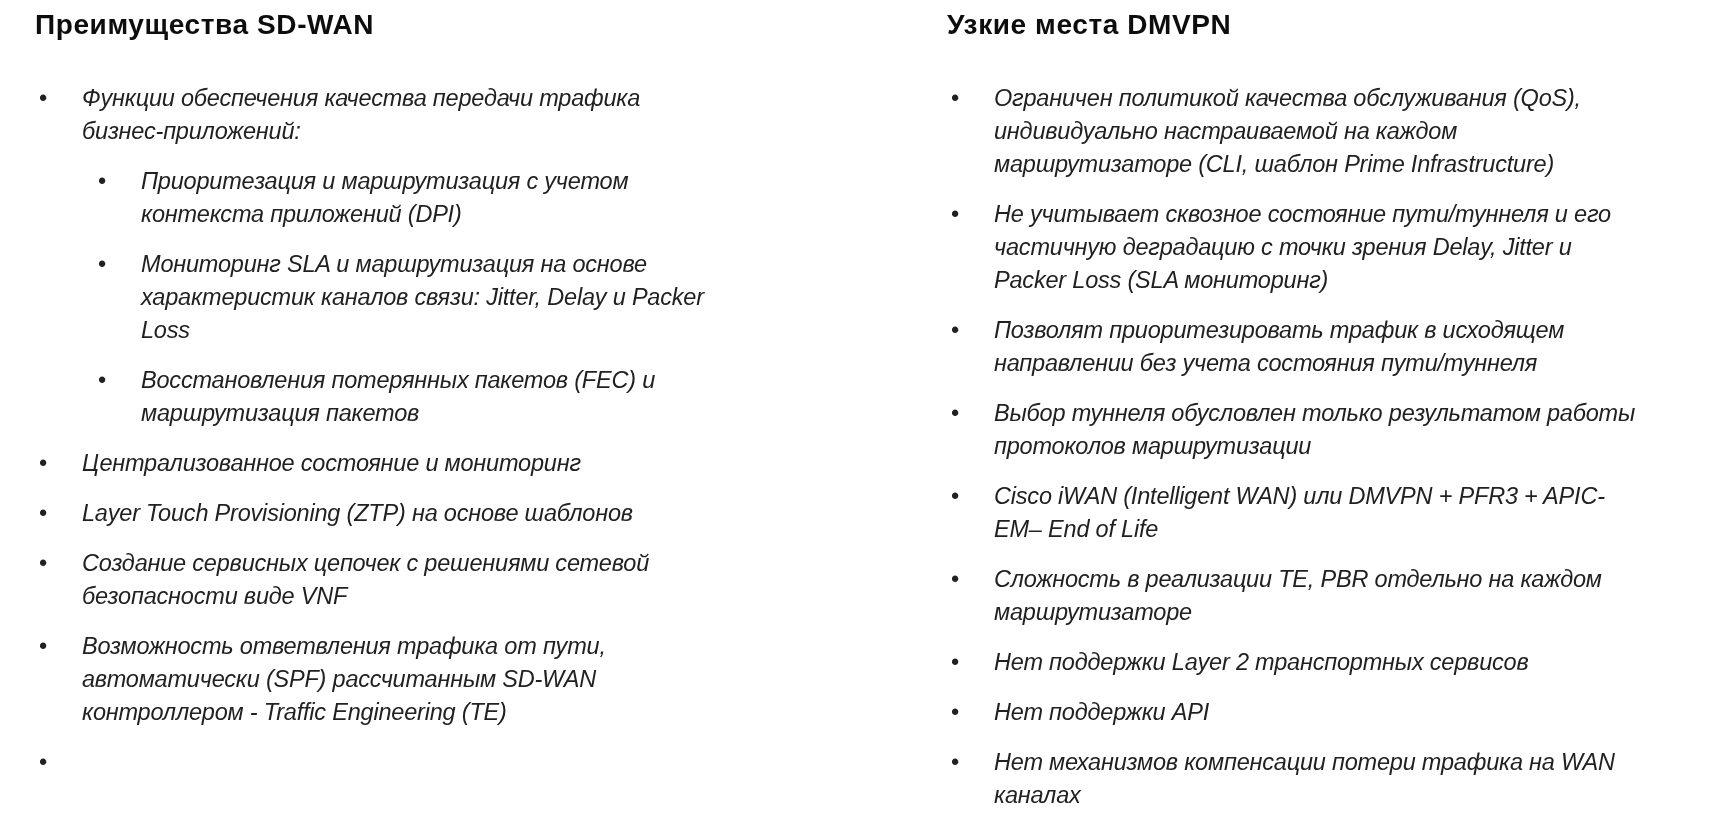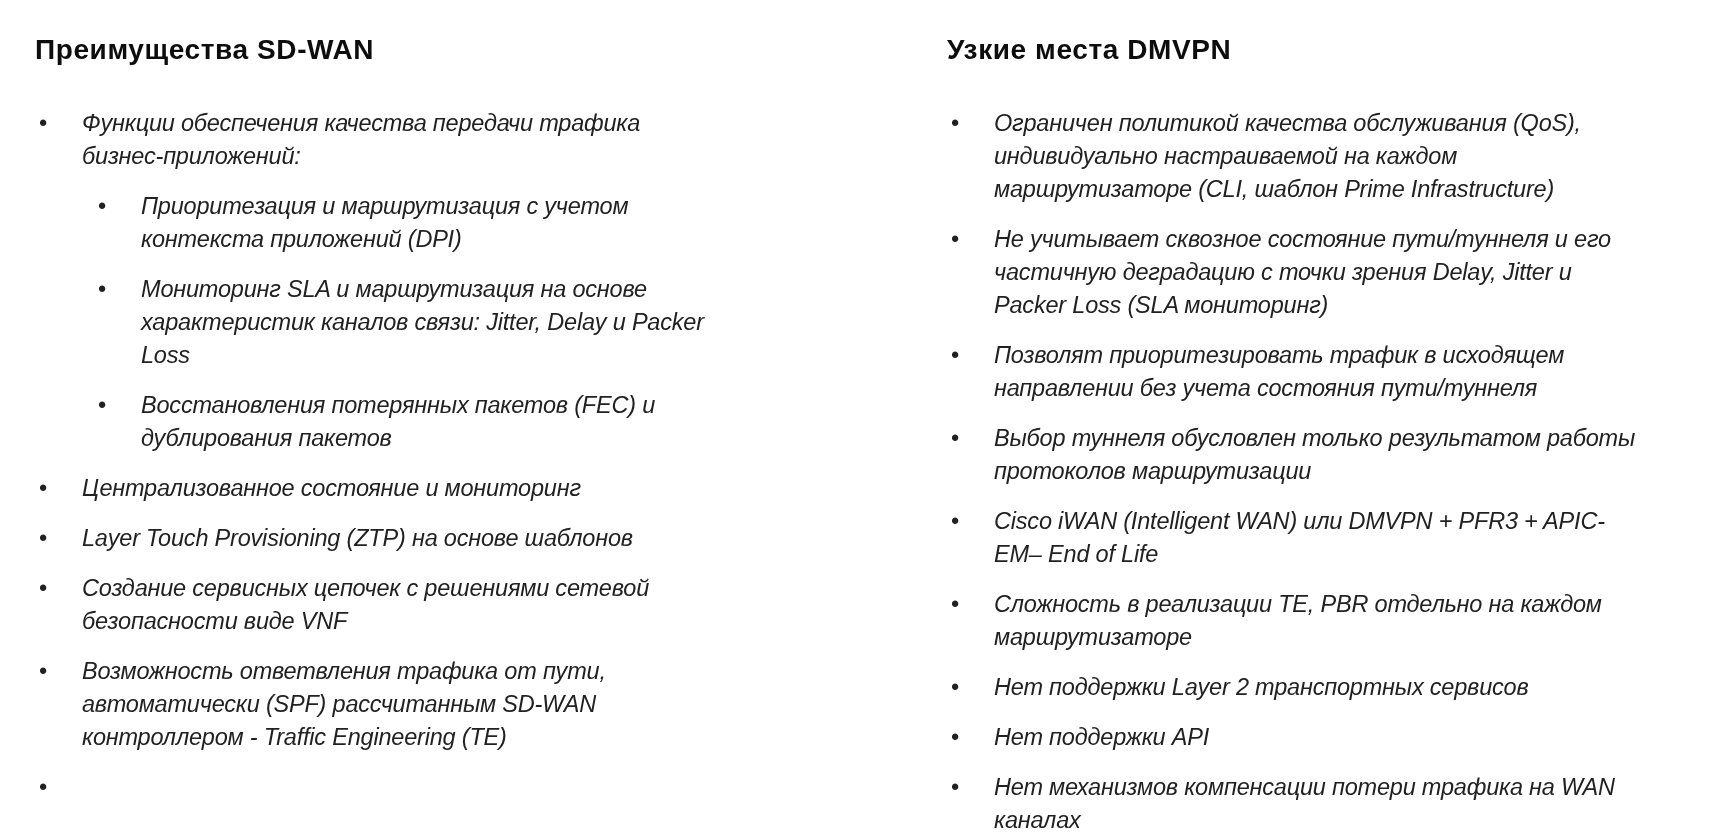--- a/index.html
+++ b/index.html
@@ -18,21 +18,21 @@
     position:relative;
     width:1731px;
     height:835px;
     background:var(--bg);
     overflow:hidden;
     font-family:"Liberation Sans", sans-serif;
     color:var(--text);
   }
   .column{
     position:absolute;
-    top:33px;
+    top:8px;
   }
   .col-left{ left:35px;  width:800px; }
   .col-right{ left:947px; width:784px; }
   .column h2{
     margin:0 0 41px 0;
     font-size:28px;
     line-height:33px;
     font-weight:700;
     letter-spacing:0.6px;
     color:var(--heading);
@@ -77,21 +77,21 @@
       </div>
       <div class="item l2">
         <span class="bullet">•</span>
         <span class="text">Мониторинг SLA и маршрутизация на основе
 характеристик каналов связи: Jitter, Delay и Packer
 Loss</span>
       </div>
       <div class="item l2">
         <span class="bullet">•</span>
         <span class="text">Восстановления потерянных пакетов (FEC) и
-дублирования пакетов</span>
+маршрутизация пакетов</span>
       </div>
       <div class="item l1">
         <span class="bullet">•</span>
         <span class="text">Централизованное состояние и мониторинг</span>
       </div>
       <div class="item l1">
         <span class="bullet">•</span>
         <span class="text">Layer Touch Provisioning (ZTP) на основе шаблонов</span>
       </div>
       <div class="item l1">

